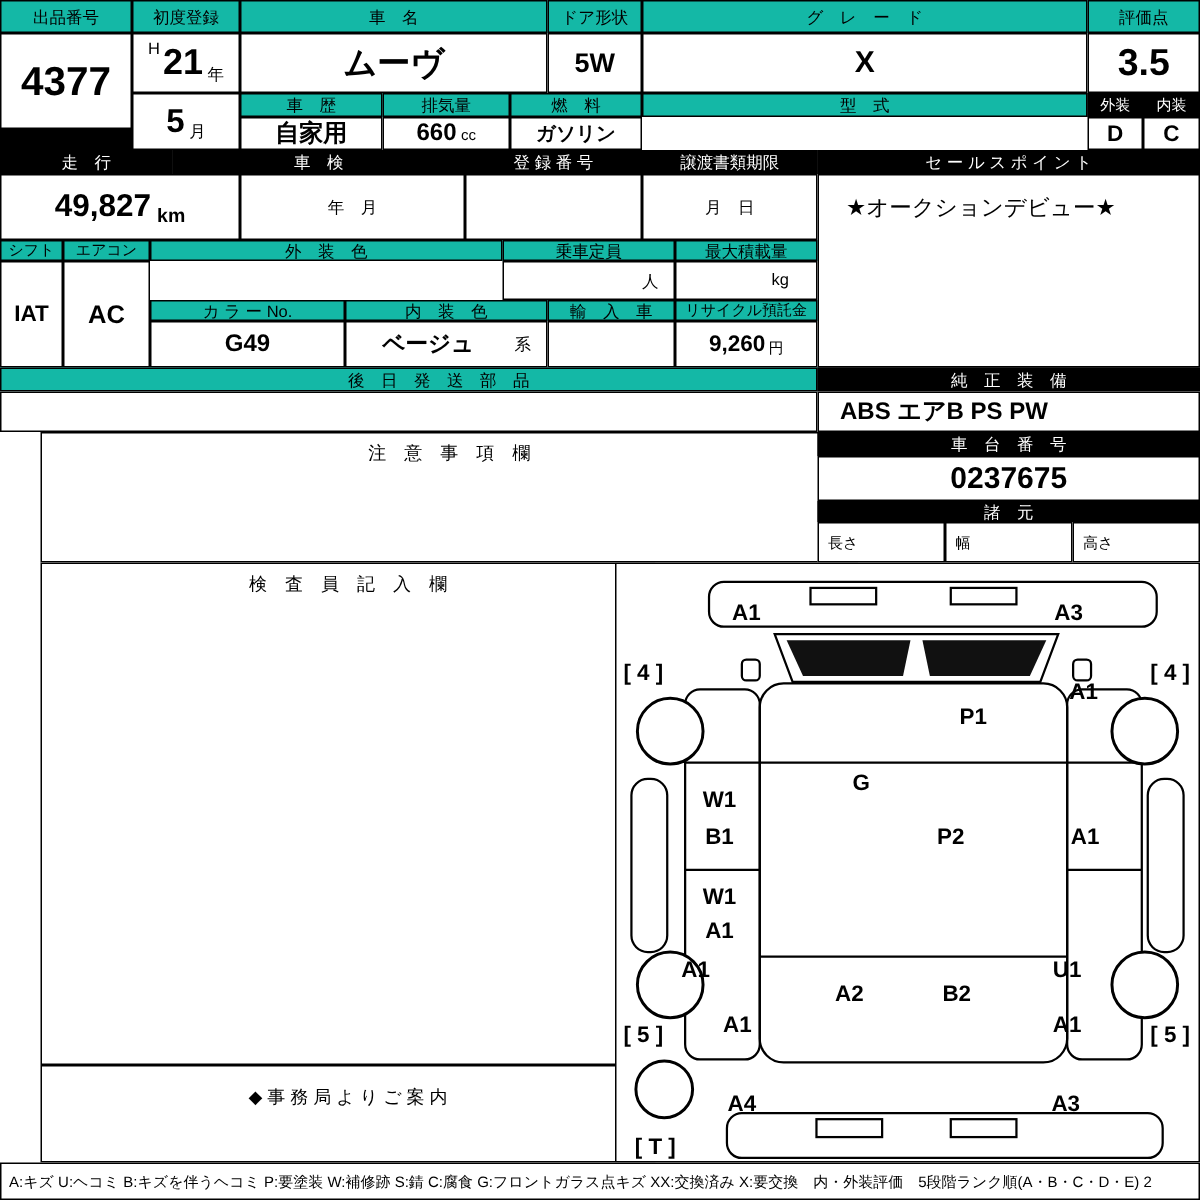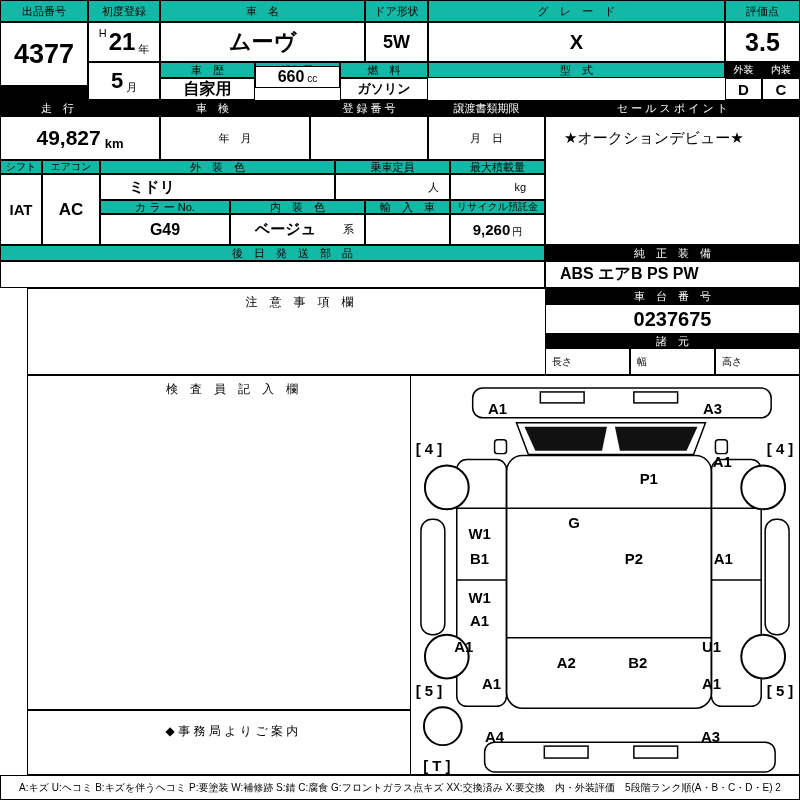--- a/index.html
+++ b/index.html
@@ -51,21 +51,21 @@
   <div class="cell b" style="left:725px;top:22px;width:75px;height:40px;font-size:25px;">3.5</div>
 
   <div class="cell hg" style="left:160px;top:62px;width:95px;height:16px;">車　歴</div>
   <div class="cell hg" style="left:255px;top:62px;width:85px;height:16px;">排気量</div>
   <div class="cell hg" style="left:340px;top:62px;width:88px;height:16px;">燃　料</div>
   <div class="cell hg" style="left:428px;top:62px;width:297px;height:16px;">型　式</div>
   <div class="cell hb" style="left:725px;top:62px;width:37px;height:16px;font-size:10px;">外装</div>
   <div class="cell hb" style="left:762px;top:62px;width:38px;height:16px;font-size:10px;">内装</div>
 
   <div class="cell b" style="left:160px;top:78px;width:95px;height:22px;font-size:16px;">自家用</div>
-  <div class="cell" style="left:255px;top:66px;width:85px;height:22px;">
+  <div class="cell" style="left:255px;top:78px;width:85px;height:22px;">
     <span class="b" style="font-size:16px;">660</span>
     <span style="font-size:10px;margin-left:3px;align-self:flex-end;margin-bottom:3px;">cc</span>
   </div>
   <div class="cell b" style="left:340px;top:78px;width:88px;height:22px;font-size:13px;">ガソリン</div>
   <div class="cell b" style="left:725px;top:78px;width:37px;height:22px;font-size:15px;">D</div>
   <div class="cell b" style="left:762px;top:78px;width:38px;height:22px;font-size:15px;">C</div>
 
   <div class="cell hb" style="left:0;top:100px;width:115px;height:16px;">走　行</div>
   <div class="cell hb" style="left:115px;top:100px;width:195px;height:16px;">車　検</div>
   <div class="cell hb" style="left:310px;top:100px;width:118px;height:16px;text-align:center;">登 録 番 号</div>
@@ -82,21 +82,20 @@
   <div class="cell" style="left:545px;top:116px;width:255px;height:129px;justify-content:flex-start;align-items:flex-start;padding:12px 0 0 18px;font-size:15px;">★オークションデビュー★</div>
 
   <div class="cell hg" style="left:0;top:160px;width:42px;height:14px;font-size:10px;">シフト</div>
   <div class="cell hg" style="left:42px;top:160px;width:58px;height:14px;font-size:10px;">エアコン</div>
   <div class="cell hg" style="left:100px;top:160px;width:235px;height:14px;">外　装　色</div>
   <div class="cell hg" style="left:335px;top:160px;width:115px;height:14px;">乗車定員</div>
   <div class="cell hg" style="left:450px;top:160px;width:95px;height:14px;">最大積載量</div>
 
   <div class="cell b" style="left:0;top:174px;width:42px;height:71px;font-size:15px;">IAT</div>
   <div class="cell b" style="left:42px;top:174px;width:58px;height:71px;font-size:17px;">AC</div>
-  <div class="cell b" style="left:100px;top:174px;width:235px;height:26px;font-size:15px;justify-content:flex-start;padding-left:28px;">ミドリ</div>
   <div class="cell" style="left:335px;top:174px;width:115px;height:26px;font-size:11px;justify-content:flex-end;padding-right:10px;">人</div>
   <div class="cell" style="left:450px;top:174px;width:95px;height:26px;font-size:11px;justify-content:flex-end;padding-right:18px;">kg</div>
 
   <div class="cell hg" style="left:100px;top:200px;width:130px;height:14px;">カ ラ ー No.</div>
   <div class="cell hg" style="left:230px;top:200px;width:135px;height:14px;">内　装　色</div>
   <div class="cell hg" style="left:365px;top:200px;width:85px;height:14px;">輸　入　車</div>
   <div class="cell hg" style="left:450px;top:200px;width:95px;height:14px;font-size:10px;">リサイクル預託金</div>
 
   <div class="cell b" style="left:100px;top:214px;width:130px;height:31px;font-size:16px;">G49</div>
   <div class="cell" style="left:230px;top:214px;width:135px;height:31px;justify-content:space-between;padding:0 10px 0 24px;">
@@ -189,15 +188,15 @@
           <text x="302" y="309" text-anchor="middle" dominant-baseline="central" class="dmg">A1</text>
           <text x="18" y="316" text-anchor="middle" dominant-baseline="central" class="dmg">[ 5 ]</text>
           <text x="371" y="316" text-anchor="middle" dominant-baseline="central" class="dmg">[ 5 ]</text>
           <text x="84" y="362" text-anchor="middle" dominant-baseline="central" class="dmg">A4</text>
           <text x="301" y="362" text-anchor="middle" dominant-baseline="central" class="dmg">A3</text>
           <text x="26" y="391" text-anchor="middle" dominant-baseline="central" class="dmg">[ T ]</text>
         </g>
     </svg>
   </div>
 
-  <div class="cell" style="left:0;top:775px;width:800px;height:25px;justify-content:flex-start;padding-left:18px;font-size:10px;">A:キズ U:ヘコミ B:キズを伴うヘコミ P:要塗装 W:補修跡 S:錆 C:腐食 G:フロントガラス点キズ XX:交換済み X:要交換　内・外装評価　5段階ランク順(A・B・C・D・E) 2</div>
+  <div class="cell" style="left:0;top:775px;width:800px;height:25px;justify-content:flex-start;padding-left:5px;font-size:10px;">A:キズ U:ヘコミ B:キズを伴うヘコミ P:要塗装 W:補修跡 S:錆 C:腐食 G:フロントガラス点キズ XX:交換済み X:要交換　内・外装評価　5段階ランク順(A・B・C・D・E) 2</div>
 
 </div>
 
 </body></html>

